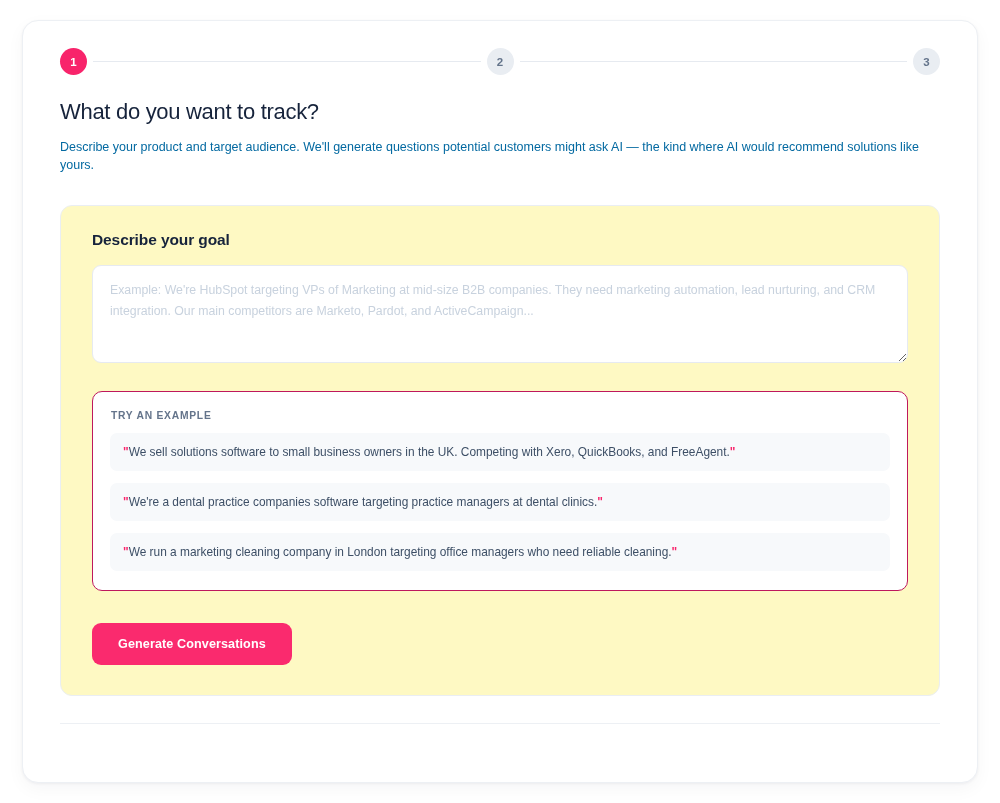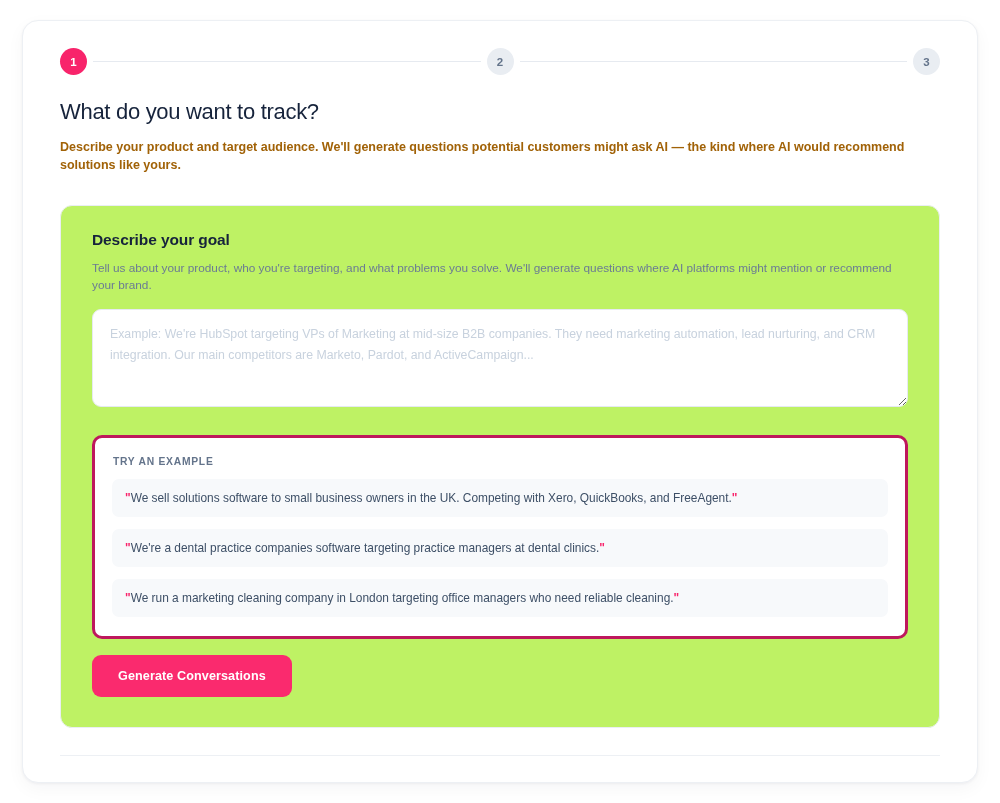--- a/index.html
+++ b/index.html
@@ -71,29 +71,28 @@
   .page-title {
     margin-top: 24px;
     font-size: 22px;
     font-weight: 400;
     color: #16233b;
     letter-spacing: -0.3px;
   }
   .page-subtitle {
     margin-top: 13px;
     font-size: 12.5px;
-    color: #a16207;
+    color: #0369a1;
     line-height: 1.45;
-    font-weight: bold;
   }
 
   
   .goal-panel {
     margin-top: 31px;
-    background: #bef264;
+    background: #fef9c3;
     border: 1px solid #eaeef3;
     border-radius: 12px;
     padding: 25px 31px 30px 31px;
   }
   .goal-title {
     font-size: 15.5px;
     font-weight: 700;
     color: #16233b;
     letter-spacing: -0.1px;
   }
@@ -120,21 +119,21 @@
     outline: none;
   }
   .goal-textarea::placeholder {
     color: #c8d2de;
   }
 
   
   .examples-card {
     margin-top: 24px;
     background: #ffffff;
-    border: 3px solid #be185d;
+    border: 1px solid #be185d;
     border-radius: 10px;
     padding: 18px 17px 19px 17px;
   }
   .examples-label {
     font-size: 10.3px;
     font-weight: 700;
     color: #64748b;
     letter-spacing: 0.75px;
     padding-left: 1px;
   }
@@ -148,21 +147,21 @@
     line-height: 1.35;
     cursor: pointer;
   }
   .example-item .q {
     color: #f8246b;
     font-weight: 700;
   }
 
   
   .generate-btn {
-    margin-top: 16px;
+    margin-top: 32px;
     display: inline-flex;
     align-items: center;
     justify-content: center;
     height: 42px;
     padding: 8px 26px;
     background: #fa2a6e;
     color: #ffffff;
     border: none;
     border-radius: 9px;
     font-family: "Liberation Sans", sans-serif;
@@ -198,21 +197,20 @@
       <div class="step-circle inactive">
         <span>3</span>
       </div>
     </div>
 
     <h1 class="page-title">What do you want to track?</h1>
     <p class="page-subtitle">Describe your product and target audience. We'll generate questions potential customers might ask AI — the kind where AI would recommend solutions like yours.</p>
 
     <div class="goal-panel">
       <div class="goal-title">Describe your goal</div>
-      <div class="goal-desc">Tell us about your product, who you're targeting, and what problems you solve. We'll generate questions where AI platforms might mention or recommend your brand.</div>
 
       <textarea class="goal-textarea" placeholder="Example: We're HubSpot targeting VPs of Marketing at mid-size B2B companies. They need marketing automation, lead nurturing, and CRM integration. Our main competitors are Marketo, Pardot, and ActiveCampaign..." style=""></textarea>
 
       
       <div class="examples-card">
         <div class="examples-label">TRY AN EXAMPLE</div>
 
         <div class="example-item">
           <span class="q">"</span><span>We sell solutions software to small business owners in the UK. Competing with Xero, QuickBooks, and FreeAgent.</span><span class="q">"</span>
         </div>

